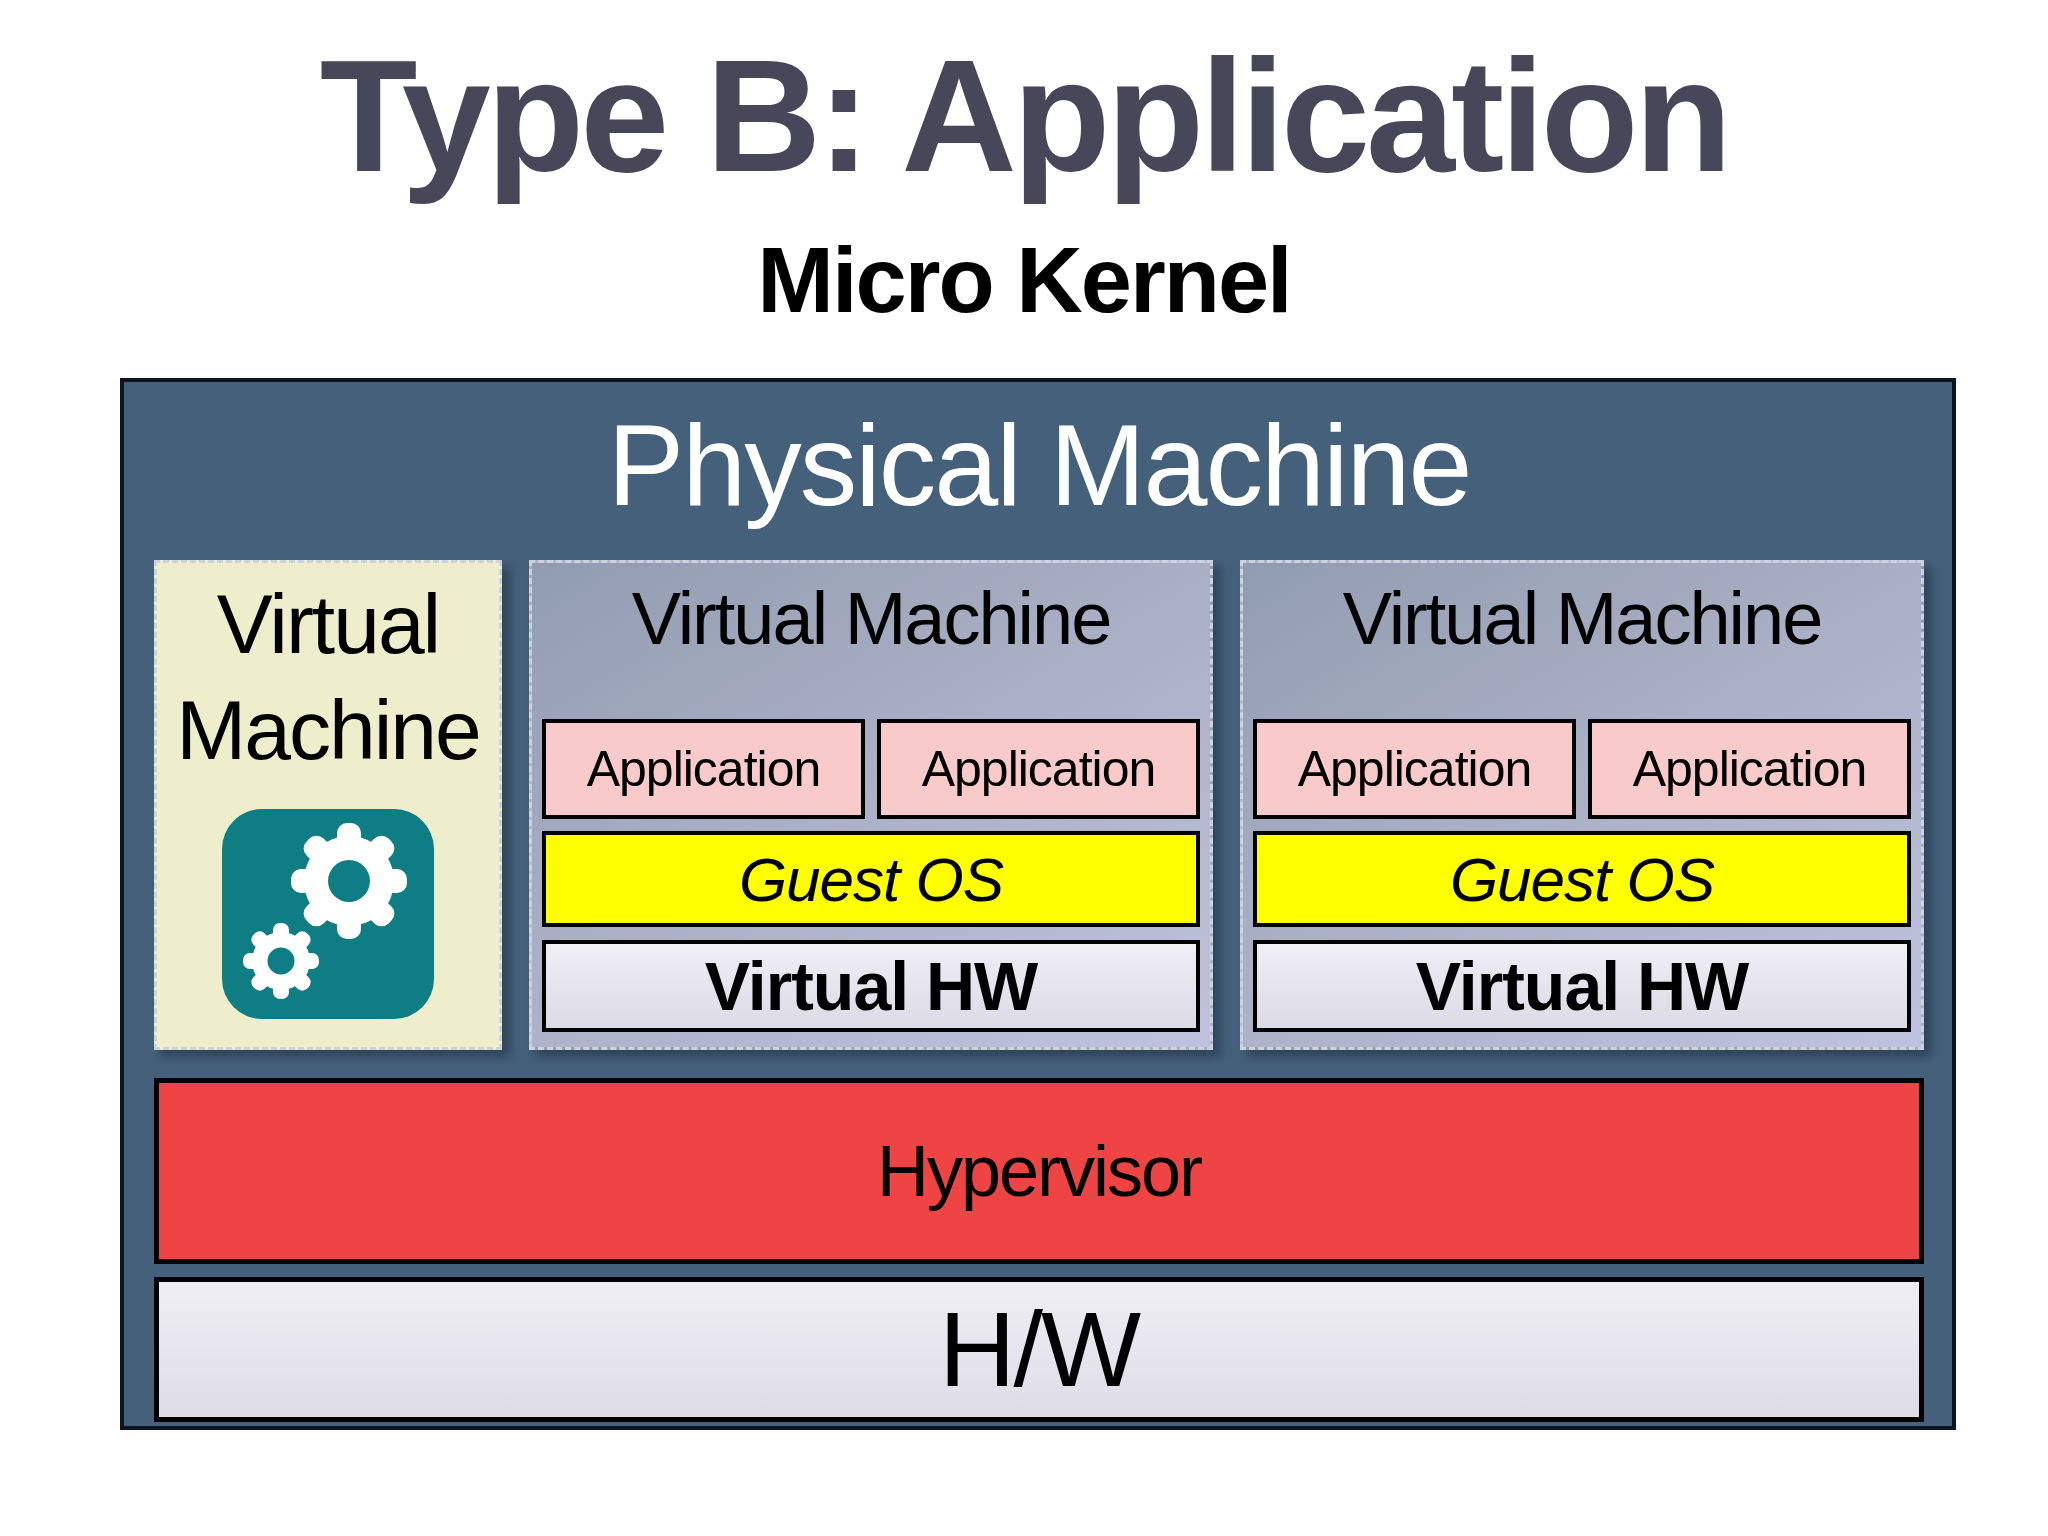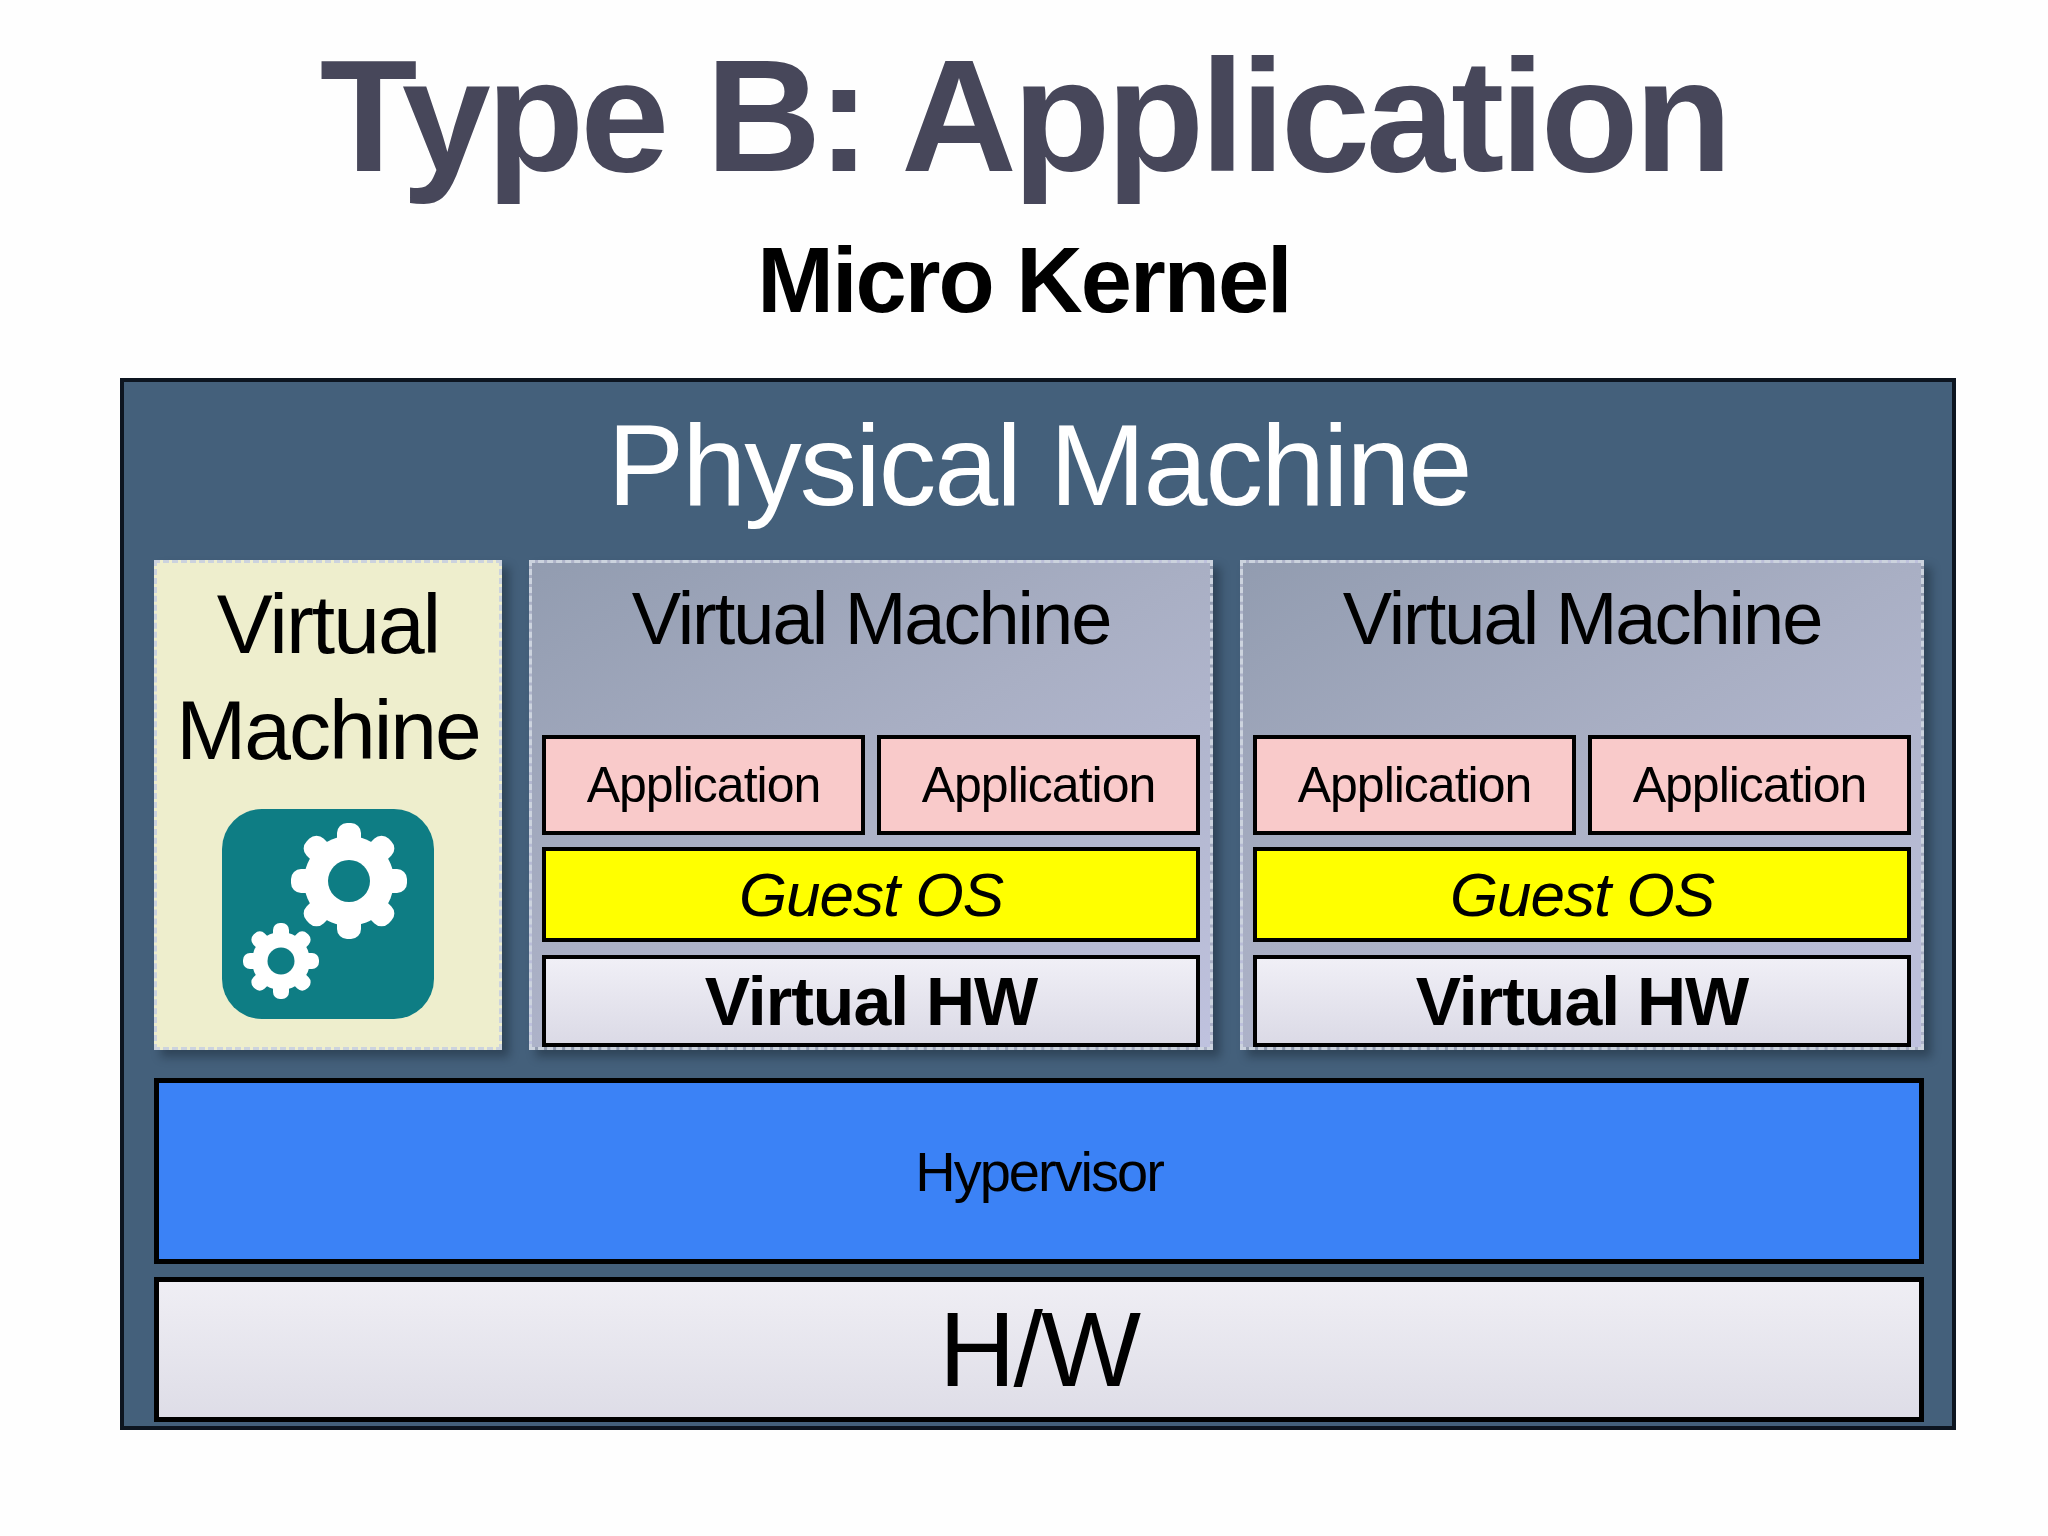--- a/index.html
+++ b/index.html
@@ -46,37 +46,37 @@
     padding:0 10px;display:flex;flex-direction:column;
   }
   .vm-title{
     text-align:center;font-size:74px;line-height:92px;margin-top:10px;
     letter-spacing:-2px;white-space:nowrap;
   }
   .apps{display:flex;gap:12px;margin-top:54px;}
   .app{
     flex:1;height:100px;background:#f9caca;border:4px solid #000;
     box-sizing:border-box;display:flex;align-items:center;justify-content:center;
-    font-size:50px;letter-spacing:-1px;margin-top:16px;
+    font-size:50px;letter-spacing:-1px;
   }
   .guest{
     height:96px;margin-top:12px;background:#ffff00;border:4px solid #000;
     box-sizing:border-box;display:flex;align-items:center;justify-content:center;
     font-size:62px;letter-spacing:-1px;font-style:italic;
   }
   .vhw{
     height:92px;margin-top:13px;
     background:linear-gradient(#f0eff6,#dbdae6);border:4px solid #000;
     box-sizing:border-box;display:flex;align-items:center;justify-content:center;
     font-size:68px;letter-spacing:-1px;font-weight:bold;
   }
   .hyp{
-    height:186px;margin-top:28px;background:#3b82f6;border:5px solid #000;
+    height:186px;margin-top:28px;background:#ef4444;border:5px solid #000;
     box-sizing:border-box;display:flex;align-items:center;justify-content:center;
-    font-size:56px;letter-spacing:-2px;
+    font-size:72px;letter-spacing:-2px;
   }
   .hw{
     height:145px;margin-top:13px;
     background:linear-gradient(#efeef4,#dedde7);border:5px solid #000;
     box-sizing:border-box;display:flex;align-items:center;justify-content:center;
     font-size:106px;letter-spacing:-2px;
   }
 </style>
 </head>
 <body>

